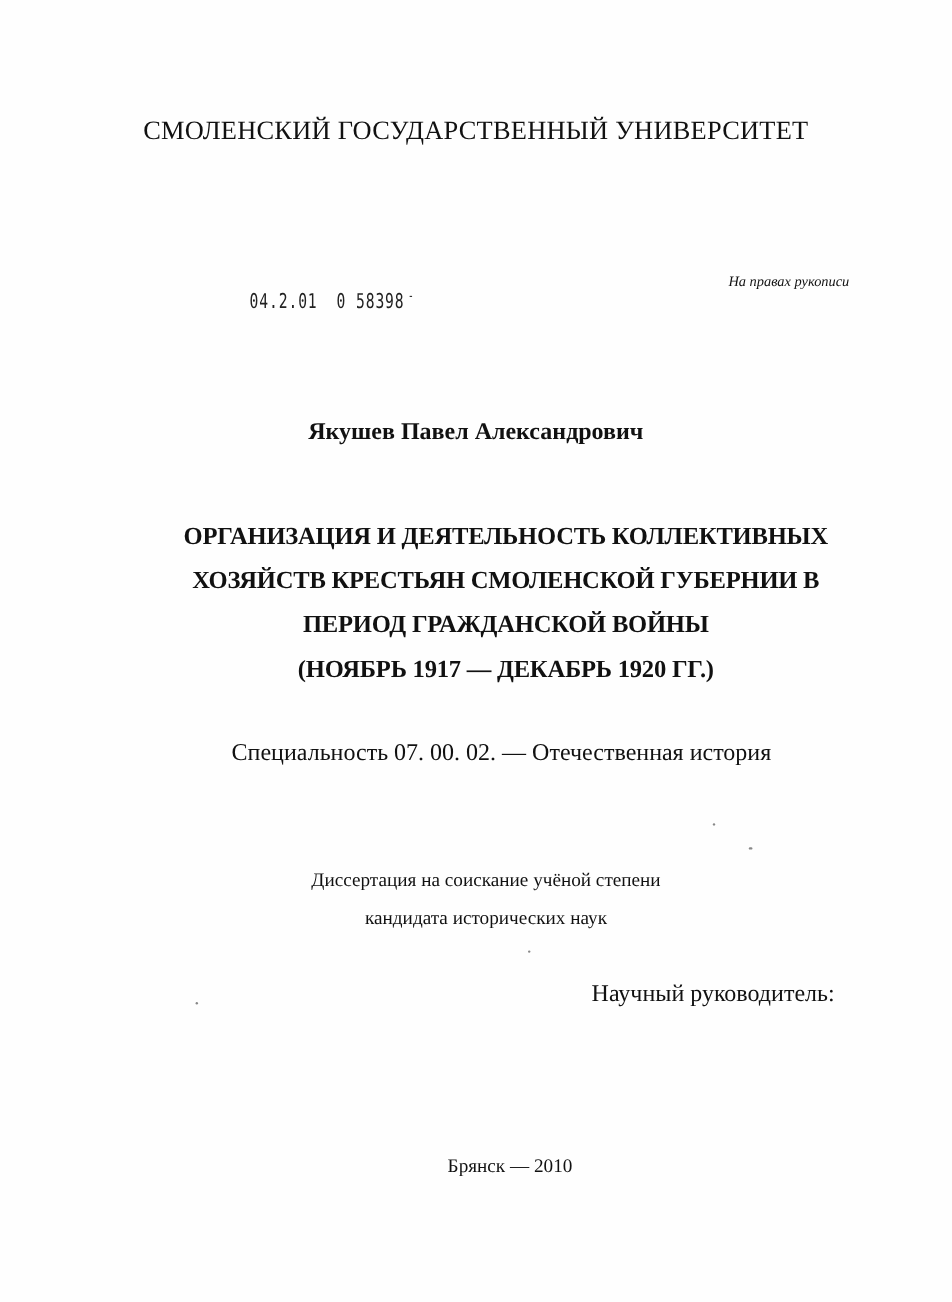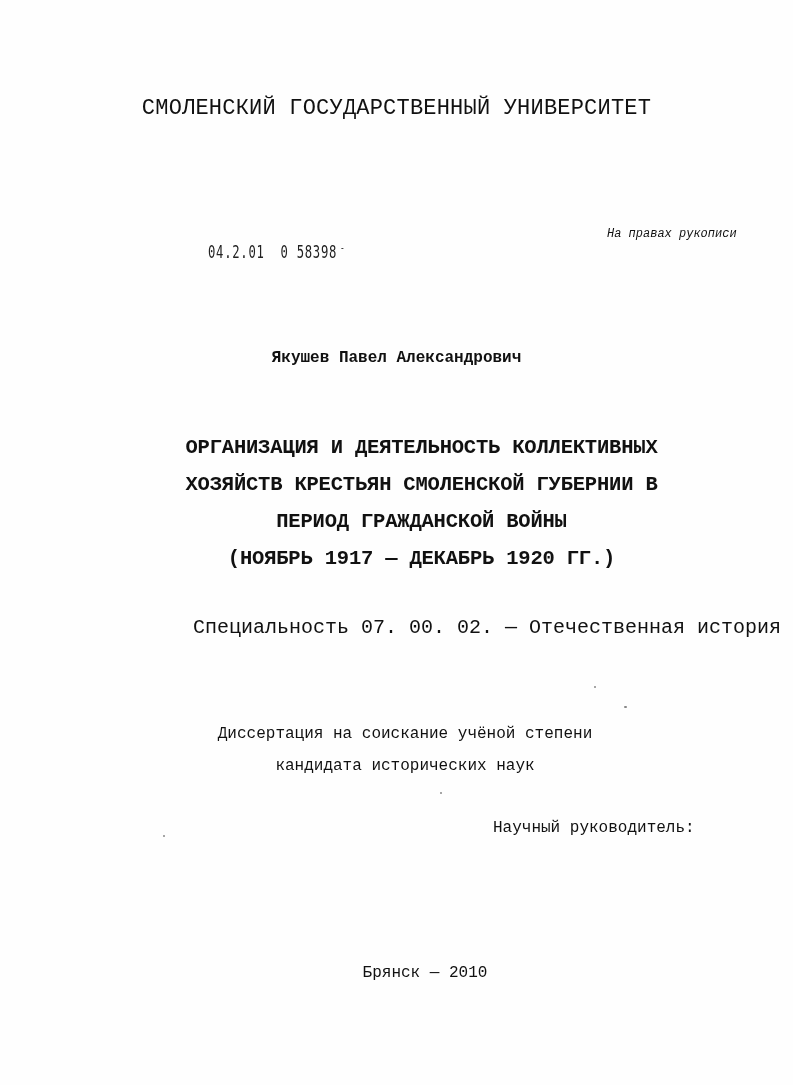--- a/index.html
+++ b/index.html
@@ -15,21 +15,21 @@
       font-family: "Liberation Serif", "DejaVu Serif", serif;
       color: #111111;
     }
     .page {
       position: absolute;
       left: 0; top: 0;
       width: 793px;
       height: 1085px;
       background: #fefefe;
     }
-    .abs { position: absolute; white-space: nowrap; font-family: Liberation Mono, monospace; }
+    .abs { position: absolute; white-space: nowrap; }
     .university {
       left: 0; width: 793px; top: 96px;
       text-align: center;
       font-size: 22px;
       letter-spacing: 0.2px;
     }
     .manuscript {
       left: 607px; top: 227px;
       font-style: italic;
       font-size: 12px;
@@ -42,21 +42,21 @@
       color: #222;
       transform: scaleX(0.72);
       transform-origin: left top;
     }
     .stamp .gap { display: inline-block; width: 22px; }
     .stamp .mark { position: relative; top: -7px; font-size: 11px; margin-left: 4px; }
     .author {
       left: 0; width: 793px; top: 349px;
       text-align: center;
       font-weight: bold;
-      font-size: 16px;
+      font-size: 20px;
     }
     .title {
       left: 0; width: 843px; top: 429px;
       text-align: center;
       font-weight: bold;
       font-size: 20.5px;
       line-height: 37px;
       letter-spacing: -0.2px;
     }
     .title div { white-space: nowrap; }
@@ -66,21 +66,21 @@
     }
     .degree {
       left: 0; width: 810px; top: 718px;
       text-align: center;
       font-size: 16px;
       line-height: 32px;
     }
     .degree div { white-space: nowrap; }
     .advisor {
       left: 493px; top: 813px;
-      font-size: 16px;
+      font-size: 20px;
       line-height: 31px;
     }
     .advisor div { white-space: nowrap; }
     .city {
       left: 0; width: 850px; top: 964px;
       text-align: center;
       font-size: 16px;
     }
     .speck {
       position: absolute;

